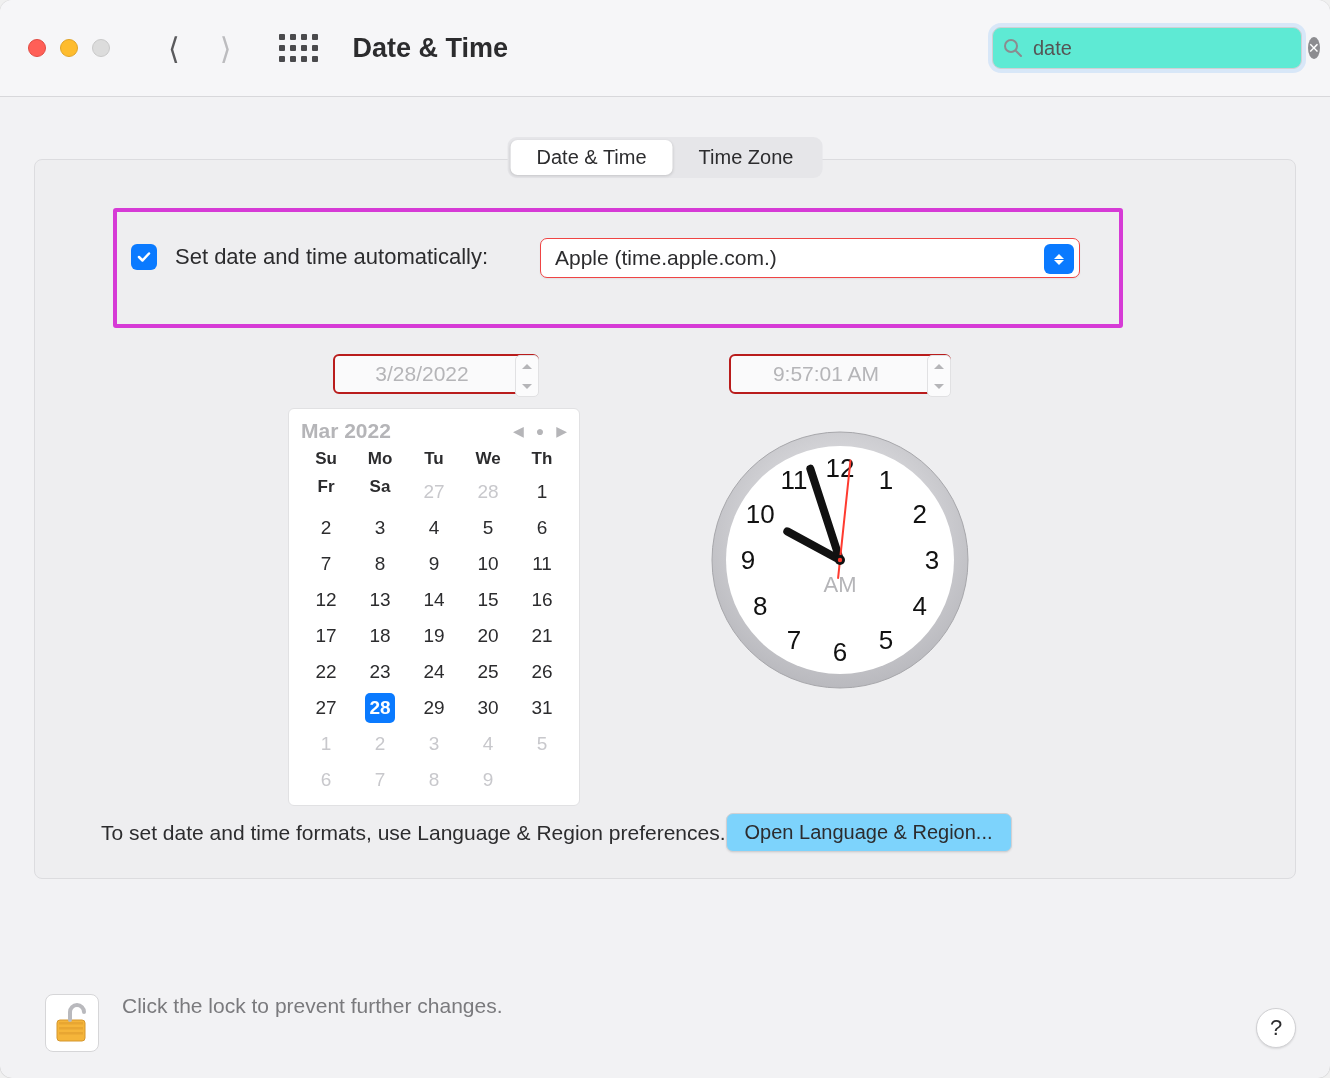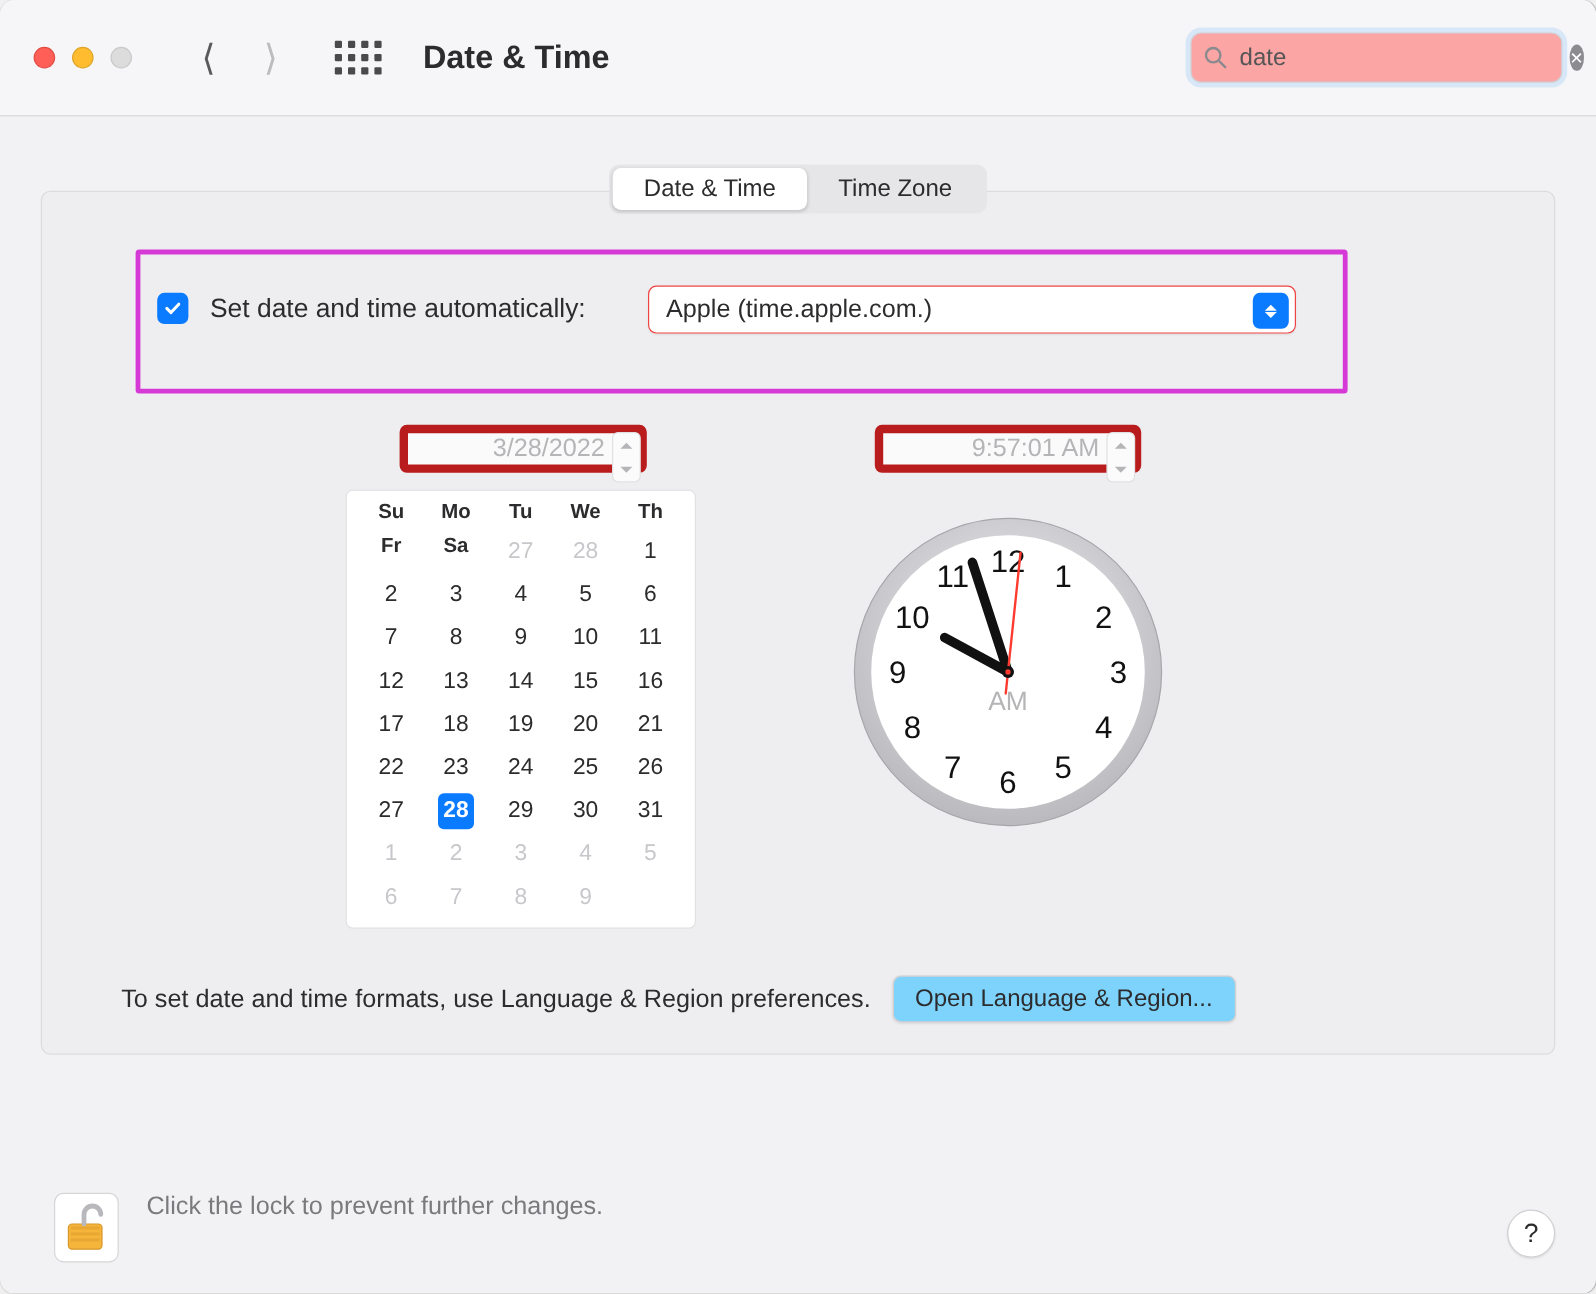--- a/index.html
+++ b/index.html
@@ -31,42 +31,42 @@
   .dot { width: 18px; height: 18px; border-radius: 50%; }
   .dot.red { background:#ff5f57; border:1px solid #e14b43;}
   .dot.yellow { background:#febc2e; border:1px solid #e0a428;}
   .dot.gray { background:#dcdcdc; border:1px solid #c9c9c9;}
   .nav { display:flex; gap: 40px; margin-left: 58px; align-items:center;}
   .chev { font-size: 30px; color:#5a5a5d; cursor:pointer; user-select:none; font-weight:300;}
   .chev.disabled{ color:#bcbcbf;}
   .grid-icon { margin-left: 48px; display:grid; grid-template-columns:repeat(4,6px); grid-template-rows:repeat(3,6px); gap:5px;}
   .grid-icon span{ background:#4a4a4d; width:6px; height:6px; border-radius:1px;}
   .window-title{ margin-left:34px; font-size:27px; font-weight:700; color:#2c2c2e;}
-  .search{ margin-left:auto; width:310px; height:42px; background:#fca5a5; border:1px solid #d0d0d3; border-radius:9px; display:flex; align-items:center; padding:0 10px; gap:10px; box-shadow: 0 0 0 4px rgba(0,122,255,.12);}
+  .search{ margin-left:auto; width:310px; height:42px; background:#5eead4; border:1px solid #d0d0d3; border-radius:9px; display:flex; align-items:center; padding:0 10px; gap:10px; box-shadow: 0 0 0 4px rgba(0,122,255,.12);}
   .search svg{ flex:0 0 auto;}
   .search input{ flex:1; border:none; outline:none; font-size:20px; color:#555; background:transparent;}
   .clear-btn{ width:22px; height:22px; border-radius:50%; background:#8c8c90; color:#fff; display:flex; align-items:center; justify-content:center; font-size:14px; cursor:pointer;}
 
   .content{ padding: 40px 34px 0 34px; position:relative; }
   .tabbar{ position:absolute; left:50%; transform:translateX(-50%); top: 40px; display:flex; background:#e6e6e9; border-radius:9px; padding:3px; z-index:10;}
   .tab{ padding: 6px 26px; font-size:20px; color:#2c2c2e; border-radius:7px; cursor:pointer;}
   .tab.active{ background:#fff; box-shadow:0 1px 3px rgba(0,0,0,.15);}
   .panel{ margin-top:22px; background:#eeeef0; border:1px solid #dcdcdf; border-radius:8px; height:720px; position:relative; padding-top:36px;}
 
   .highlight-box{ position:absolute; left:78px; top:48px; width:1010px; height:120px; border:4px solid #d63ad6; border-radius:3px; pointer-events:none;}
   .auto-row{ position:absolute; left:96px; top:84px; display:flex; align-items:center; gap:18px;}
   .checkbox{ width:26px; height:26px; border-radius:6px; background:#0a7aff; display:flex; align-items:center; justify-content:center; color:#fff; flex:0 0 auto;}
   .checkbox svg{ display:block;}
   .auto-label{ font-size:22px; color:#2c2c2e;}
   .combo{ position:absolute; left:505px; top:78px; width:540px; height:40px; background:#fff; border:1px solid #ef4444; border-radius:7px; display:flex; align-items:center; padding-left:14px; font-size:21px; color:#2c2c2e; box-shadow:0 1px 2px rgba(0,0,0,.06);}
   .combo-arrow{ position:absolute; right:5px; top:5px; width:30px; height:30px; border-radius:6px; background:#0a7aff; display:flex; flex-direction:column; align-items:center; justify-content:center; gap:1px;}
   .combo-arrow::before{content:""; width:0;height:0;border-left:5px solid transparent;border-right:5px solid transparent;border-bottom:5px solid #fff;}
   .combo-arrow::after{content:""; width:0;height:0;border-left:5px solid transparent;border-right:5px solid transparent;border-top:5px solid #fff;}
 
-  .stepper-field{ height:40px; background:#fafafb; border:7px solid #b91c1c; border-radius:6px; display:flex; align-items:center; justify-content:flex-end; padding-right:28px; font-size:21px; color:#b5b5b8; position:relative;}
+  .stepper-field{ height:40px; background:#fafafb; border:2px solid #b91c1c; border-radius:6px; display:flex; align-items:center; justify-content:center; padding-right:28px; font-size:21px; color:#b5b5b8; position:relative;}
   .stepper{ position:absolute; right:-2px; top:-1px; width:24px; height:42px; border:1px solid #e1e1e3; border-radius:5px; background:#fbfbfc; display:flex; flex-direction:column;}
   .stepper div{flex:1; display:flex; align-items:center; justify-content:center;}
   .stepper div::before{content:"";width:0;height:0;border-left:5px solid transparent;border-right:5px solid transparent;}
   .stepper .up::before{border-bottom:5px solid #b5b5b8;}
   .stepper .down::before{border-top:5px solid #b5b5b8;}
   .date-field{ position:absolute; left:298px; top:194px; width:206px;}
   .time-field{ position:absolute; left:694px; top:194px; width:222px;}
 
   .calendar{ position:absolute; left:253px; top:248px; width:292px; background:#fff; border:1px solid #e1e1e3; border-radius:6px; padding:8px 10px 10px 10px;}
   .cal-header{ display:flex; align-items:center; justify-content:space-between; padding:2px 2px 6px 2px;}
@@ -75,21 +75,21 @@
   .cal-nav span{font-size:14px; cursor:pointer;}
   .cal-grid{ display:grid; grid-template-columns: repeat(5, 1fr); text-align:center; row-gap:6px;}
   .cal-grid .dow{ font-size:17px; font-weight:700; color:#2c2c2e; padding-bottom:2px;}
   .cal-grid .d{ font-size:19px; color:#2c2c2e; height:30px; line-height:30px; border-radius:5px;}
   .cal-grid .d.muted{ color:#c8c8cc;}
   .cal-grid .d.today{ background:#0a7aff; color:#fff; font-weight:600; width:30px; margin:0 auto;}
 
   .clock-wrap{ position:absolute; left:673px; top:268px; width:264px; height:264px;}
   .clock-wrap svg{width:100%; height:100%;}
 
-  .format-row{ position:absolute; left:66px; bottom:26px; display:flex; align-items:center; gap:18px;}
+  .format-row{ position:absolute; left:66px; bottom:26px; display:flex; align-items:center; gap:0;}
   .format-text{ font-size:21px; color:#2c2c2e;}
   .mac-button{ background:#7dd3fc; border:1px solid #d0d0d3; border-radius:7px; padding:7px 18px; font-size:20px; color:#2c2c2e; box-shadow:0 1px 2px rgba(0,0,0,.08); cursor:pointer;}
 
   .lock-row{ position:absolute; left:45px; bottom:26px; display:flex; align-items:flex-start; gap:23px;}
   .lock-icon{ width:54px; height:58px; background:#fff; border:1px solid #d6d6d8; border-radius:8px; display:flex; align-items:center; justify-content:center;}
   .lock-text{ font-size:21px; color:#7a7a7d;}
   .help-btn{ position:absolute; right:34px; bottom:30px; width:40px; height:40px; border-radius:50%; background:#fff; border:1px solid #d0d0d3; display:flex; align-items:center; justify-content:center; font-size:22px; color:#2c2c2e; cursor:pointer; box-shadow:0 1px 2px rgba(0,0,0,.1);}
 </style>
 </head>
 <body>
@@ -161,20 +161,28 @@
       </div>
       <div class="stepper-field time-field">
         <span>9:57:01 AM</span>
         <div class="stepper">
             <div class="up"></div>
             <div class="down"></div>
           </div>
       </div>
 
       <div class="calendar">
+        <div class="cal-header">
+          <span class="cal-title">Mar 2022</span>
+          <div class="cal-nav">
+            <span>◀</span>
+            <span>●</span>
+            <span>▶</span>
+          </div>
+        </div>
         <div class="cal-grid" id="cal-grid">
             <div class="dow">Su</div>
             <div class="dow">Mo</div>
             <div class="dow">Tu</div>
             <div class="dow">We</div>
             <div class="dow">Th</div>
             <div class="dow">Fr</div>
             <div class="dow">Sa</div>
             <div class="d muted">27</div>
             <div class="d muted">28</div>

